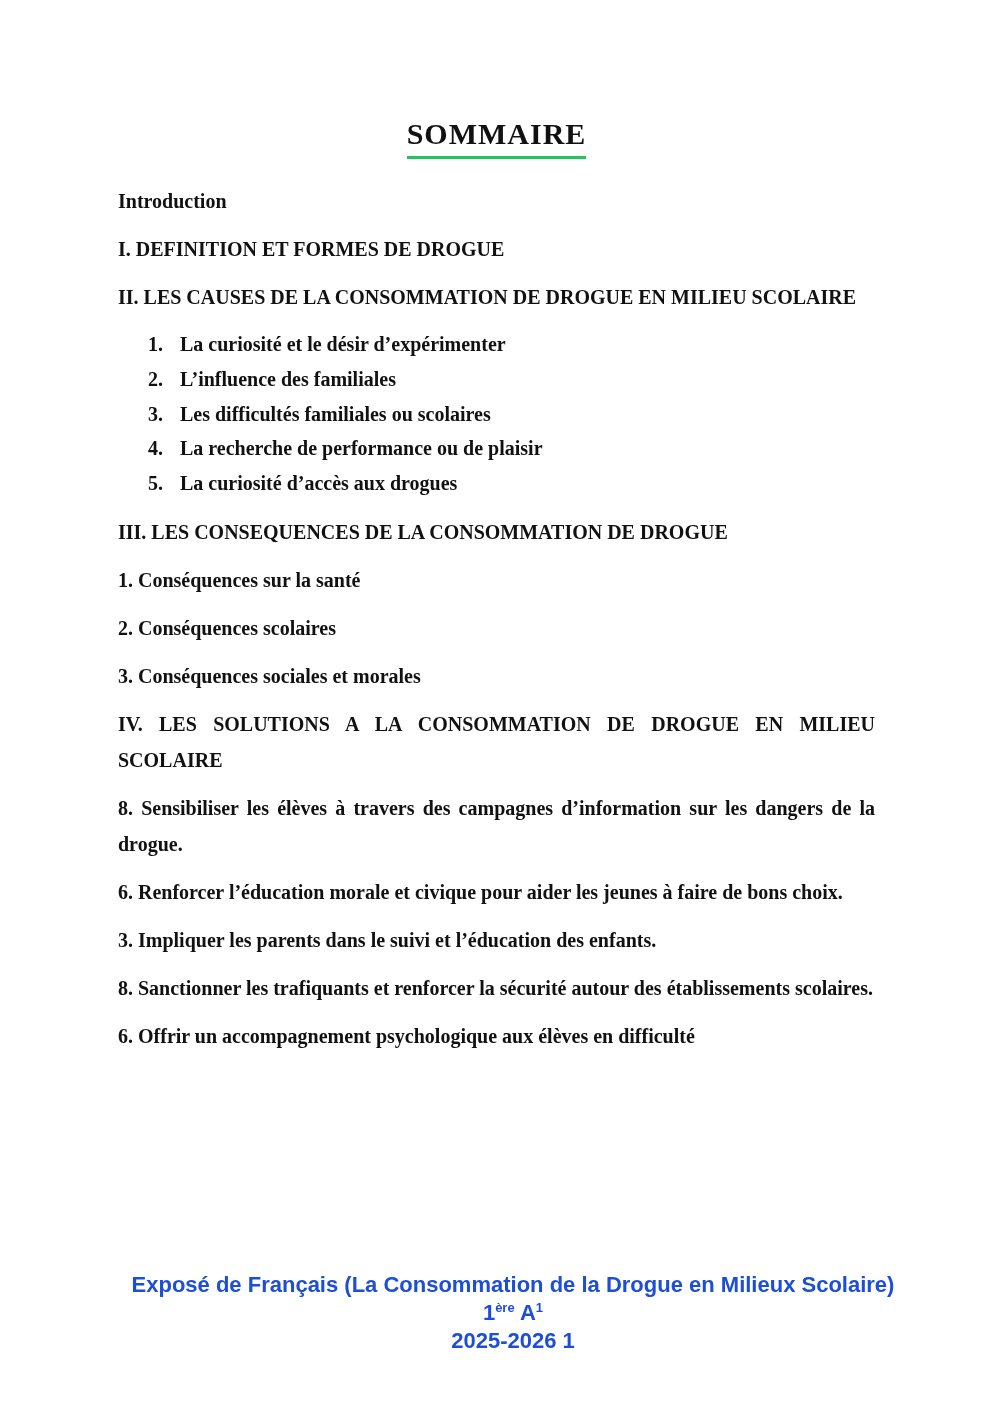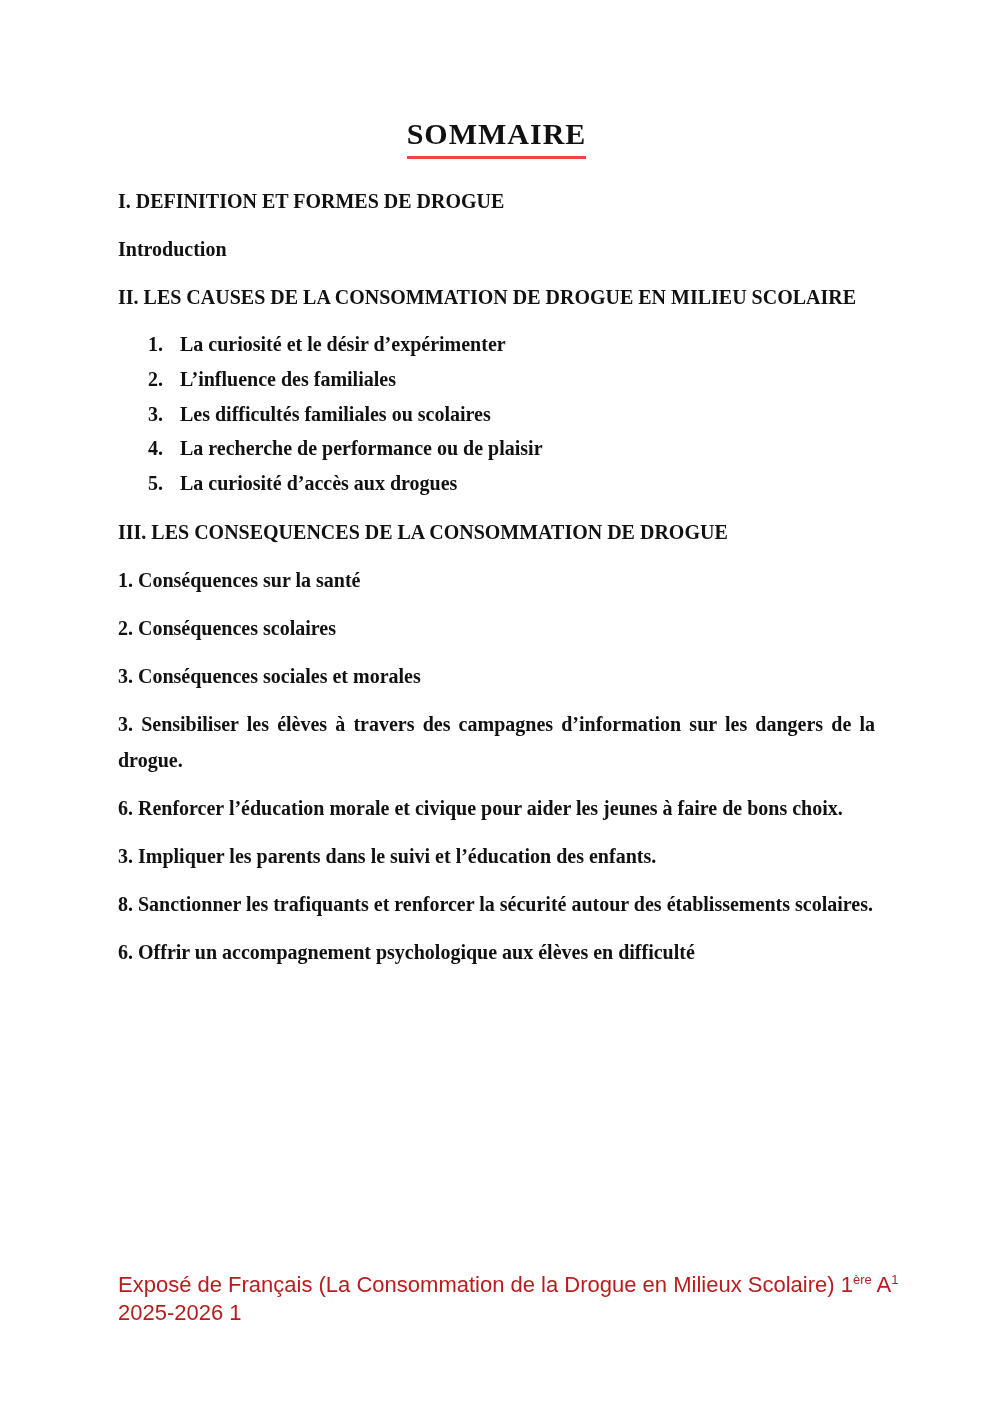--- a/index.html
+++ b/index.html
@@ -22,21 +22,21 @@
     left: 0;
     width: 100%;
     text-align: center;
     font-size: 30px;
     font-weight: bold;
     line-height: 42px;
     letter-spacing: 1px;
   }
   .doc-title .underlined {
     display: inline-block;
-    border-bottom: 3px solid #ef4444;
+    border-bottom: 3px solid #22c55e;
     padding-bottom: 1px;
   }
   .content {
     position: absolute;
     top: 183px;
     left: 118px;
     width: 757px;
     font-size: 20px;
     font-weight: bold;
   }
@@ -59,57 +59,58 @@
   }
   .toc-list .marker {
     display: inline-block;
     width: 32px;
   }
   .footer {
     position: absolute;
     top: 1271px;
     right: 85px;
     left: 118px;
-    text-align: left;
+    text-align: center;
     font-family: "Liberation Sans", sans-serif;
     font-size: 22px;
-    font-weight: normal;
+    font-weight: bold;
     line-height: 28px;
-    color: #b91c1c;
+    color: #1d4ed8;
   }
   .footer sup {
     font-size: 13px;
     line-height: 0;
   }
 </style>
 </head>
 <body>
 
 <div class="page">
 
   <div class="doc-title">
     <span class="underlined">SOMMAIRE</span>
   </div>
 
   <div class="content">
+      <p class="toc-para">Introduction</p>
       <p class="toc-para">I. DEFINITION ET FORMES DE DROGUE</p>
-      <p class="toc-para">Introduction</p>
       <p class="toc-para">II. LES CAUSES DE LA CONSOMMATION DE DROGUE EN MILIEU SCOLAIRE</p>
       <ul class="toc-list">
         <li class="toc-list-item"><span class="marker">1.</span><span>La curiosité et le désir d’expérimenter</span></li>
         <li class="toc-list-item"><span class="marker">2.</span><span>L’influence des familiales</span></li>
         <li class="toc-list-item"><span class="marker">3.</span><span>Les difficultés familiales ou scolaires</span></li>
         <li class="toc-list-item"><span class="marker">4.</span><span>La recherche de performance ou de plaisir</span></li>
         <li class="toc-list-item"><span class="marker">5.</span><span>La curiosité d’accès aux drogues</span></li>
       </ul>
       <p class="toc-para">III. LES CONSEQUENCES DE LA CONSOMMATION DE DROGUE</p>
       <p class="toc-para">1. Conséquences sur la santé</p>
       <p class="toc-para">2. Conséquences scolaires</p>
       <p class="toc-para">3. Conséquences sociales et morales</p>
-      <p class="toc-para justify">3. Sensibiliser les élèves à travers des campagnes d’information sur les dangers de la drogue.</p>
+      <p class="toc-para justify">IV. LES SOLUTIONS A LA CONSOMMATION DE DROGUE EN MILIEU SCOLAIRE</p>
+      <p class="toc-para justify">8. Sensibiliser les élèves à travers des campagnes d’information sur les dangers de la drogue.</p>
       <p class="toc-para justify">6. Renforcer l’éducation morale et civique pour aider les jeunes à faire de bons choix.</p>
       <p class="toc-para justify">3. Impliquer les parents dans le suivi et l’éducation des enfants.</p>
       <p class="toc-para justify">8. Sanctionner les trafiquants et renforcer la sécurité autour des établissements scolaires.</p>
       <p class="toc-para">6. Offrir un accompagnement psychologique aux élèves en difficulté</p>
     </div>
 
   <div class="footer">
     <div>
       <span>Exposé de Français (La Consommation de la Drogue en Milieux Scolaire) 1</span><sup>ère</sup><span> A</span><sup>1</sup>
     </div>

